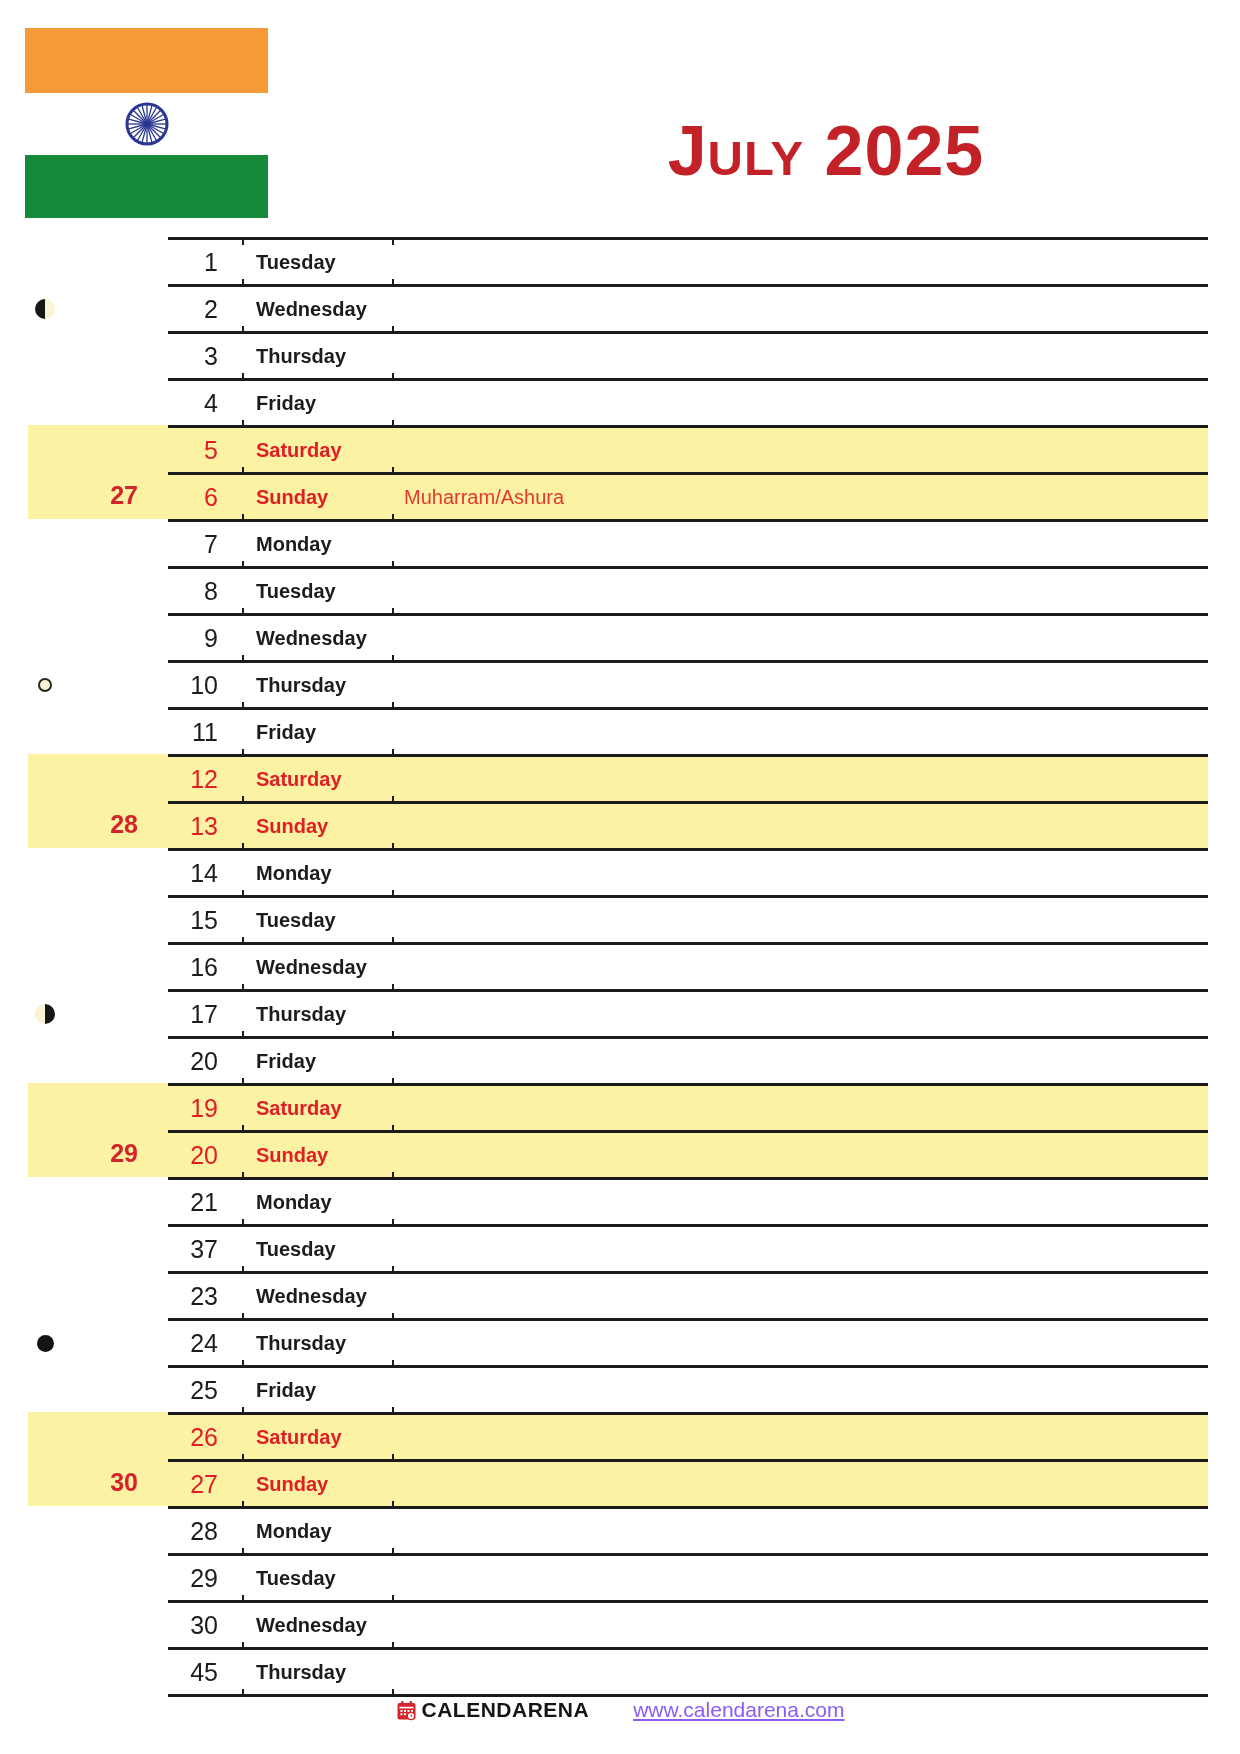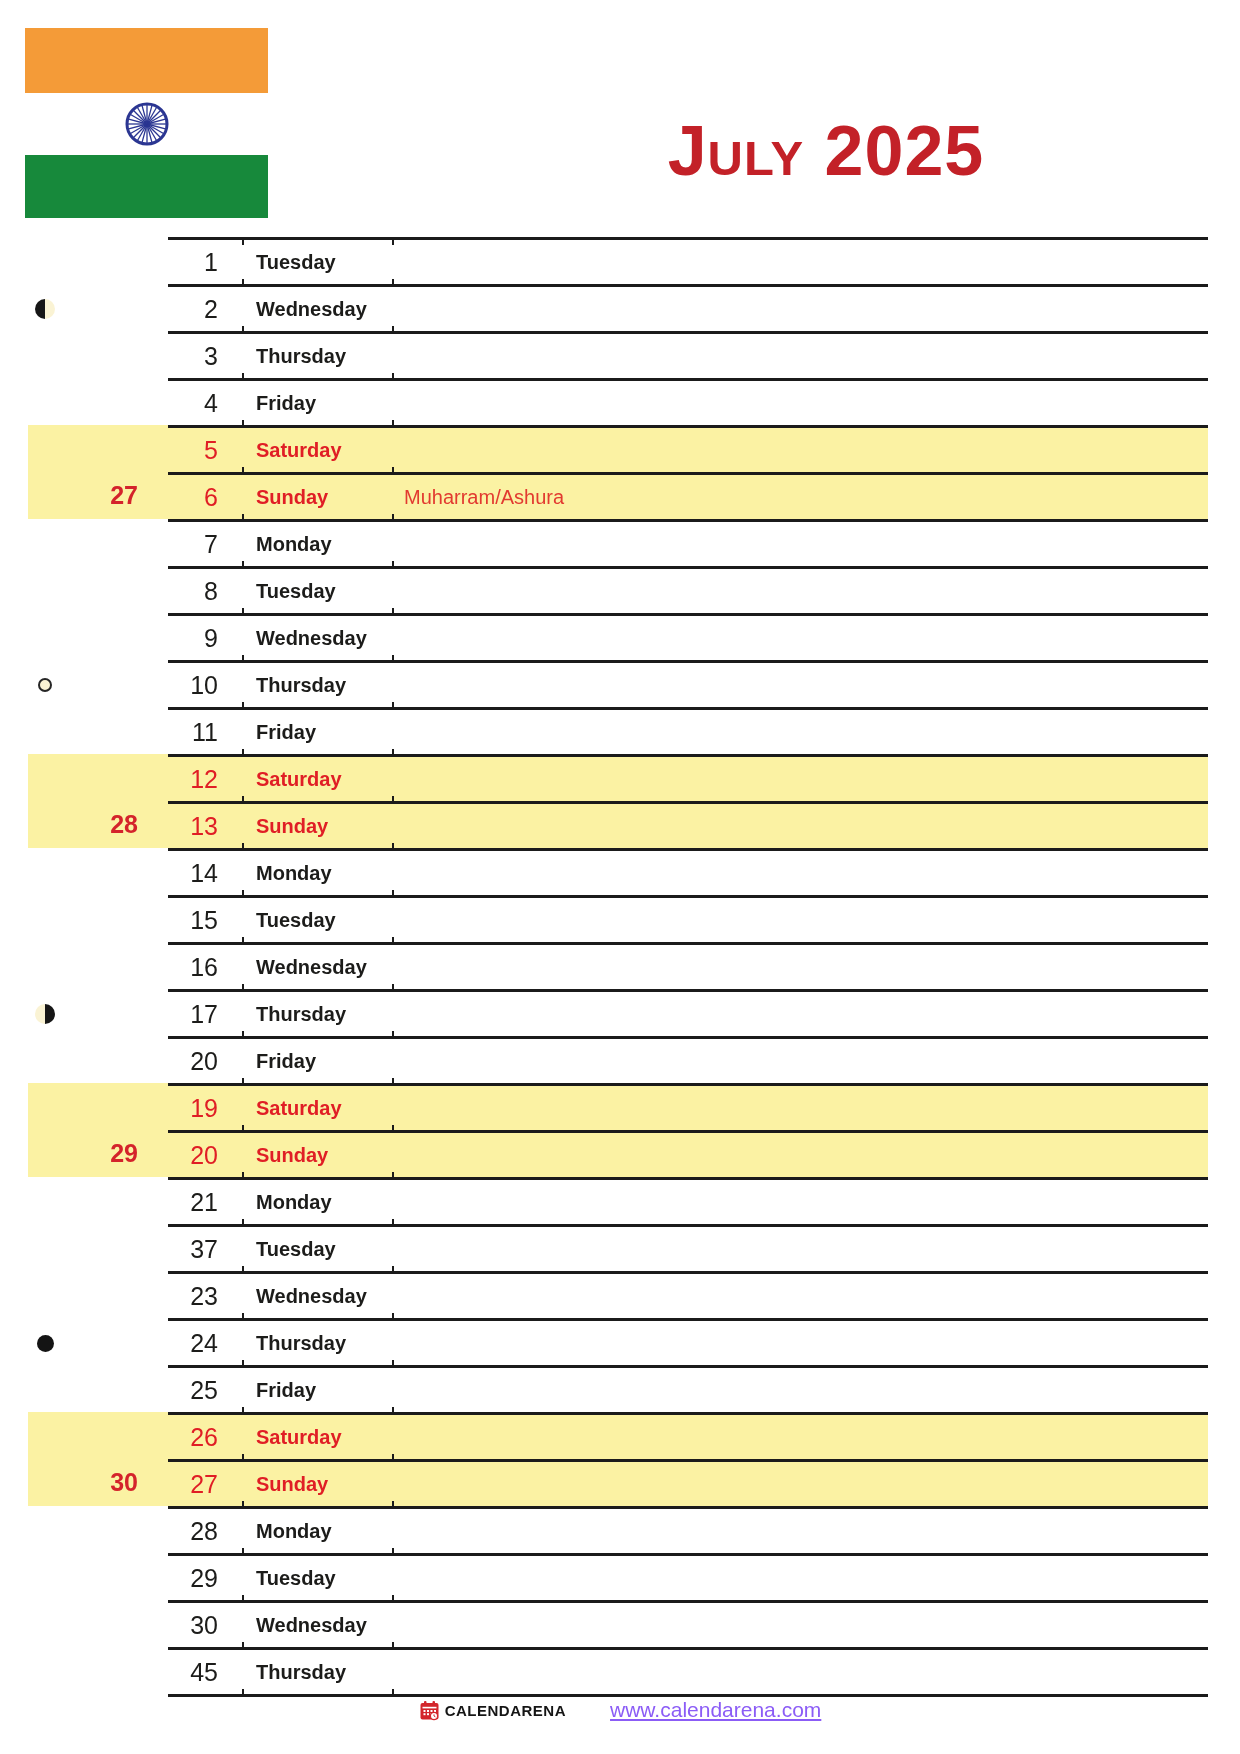--- a/index.html
+++ b/index.html
@@ -42,21 +42,21 @@
   
   .moon{position:absolute;border-radius:50%;z-index:1;}
   .moon.first-quarter{width:20px;height:20px;background:linear-gradient(90deg,#161616 50%,#FAF3D4 50%);}
   .moon.last-quarter{width:20px;height:20px;background:linear-gradient(90deg,#FAF3D4 50%,#161616 50%);}
   .moon.full{width:14px;height:14px;box-sizing:border-box;background:#FAF3D4;border:2.5px solid #262626;}
   .moon.new{width:17px;height:17px;background:#141414;}
 
   
   .footer{position:absolute;left:0;top:1698px;width:1240px;display:flex;
           justify-content:center;align-items:center;gap:44px;}
-  .brand{display:flex;align-items:center;gap:5px;font-size:15px;font-weight:bold;
+  .brand{display:flex;align-items:center;gap:5px;font-size:21px;font-weight:bold;
          letter-spacing:0.5px;color:#151515;}
   .url{font-family:Liberation Sans, sans-serif;font-size:21px;color:#8b5cf6;
        text-decoration:underline;cursor:pointer;}
 </style>
 </head>
 <body>
 
 <div class="page">
 
   <div class="flag">

